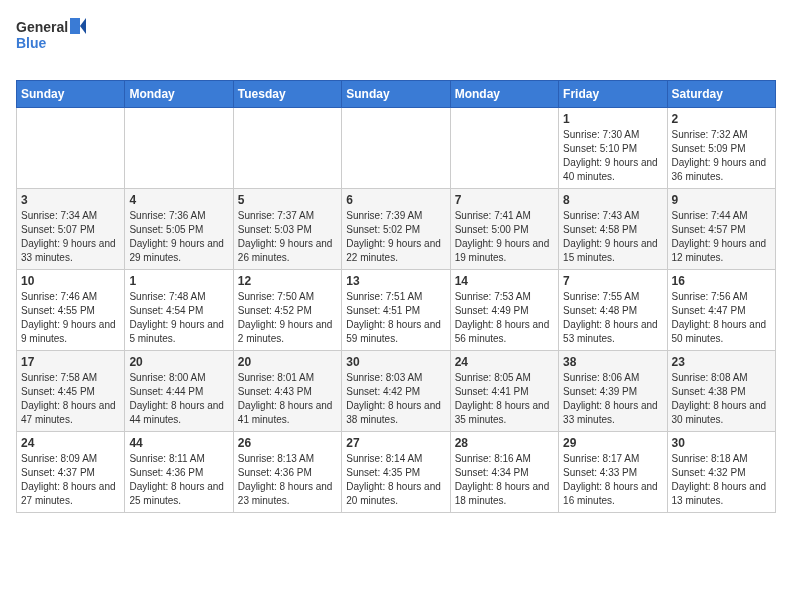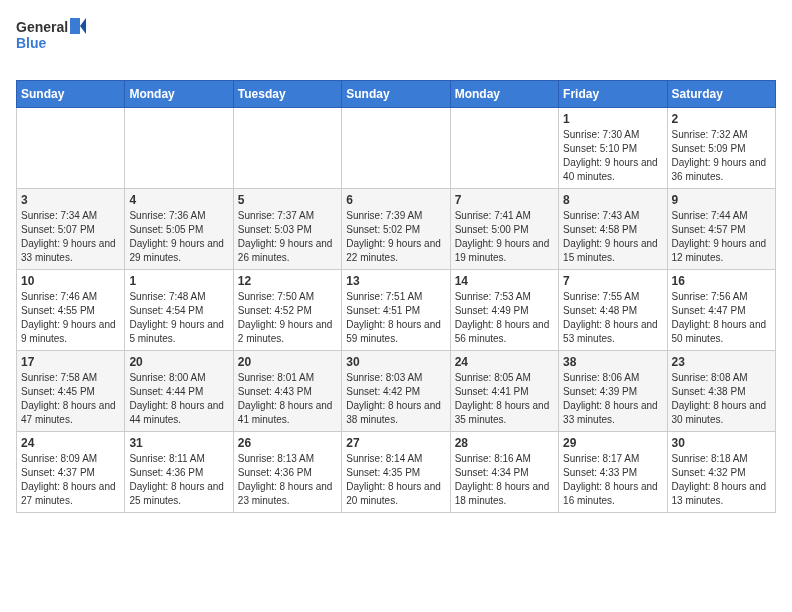--- a/index.html
+++ b/index.html
@@ -210,21 +210,21 @@
           <span class="day-number">23</span>
           <div class="day-info">Sunrise: 8:08 AM<br>Sunset: 4:38 PM<br>Daylight: 8 hours and 30 minutes.</div>
         </td>
       </tr>
       <tr>
         <td>
           <span class="day-number">24</span>
           <div class="day-info">Sunrise: 8:09 AM<br>Sunset: 4:37 PM<br>Daylight: 8 hours and 27 minutes.</div>
         </td>
         <td>
-          <span class="day-number">31</span>
+          <span class="day-number">44</span>
           <div class="day-info">Sunrise: 8:11 AM<br>Sunset: 4:36 PM<br>Daylight: 8 hours and 25 minutes.</div>
         </td>
         <td>
           <span class="day-number">26</span>
           <div class="day-info">Sunrise: 8:13 AM<br>Sunset: 4:36 PM<br>Daylight: 8 hours and 23 minutes.</div>
         </td>
         <td>
           <span class="day-number">27</span>
           <div class="day-info">Sunrise: 8:14 AM<br>Sunset: 4:35 PM<br>Daylight: 8 hours and 20 minutes.</div>
         </td>

